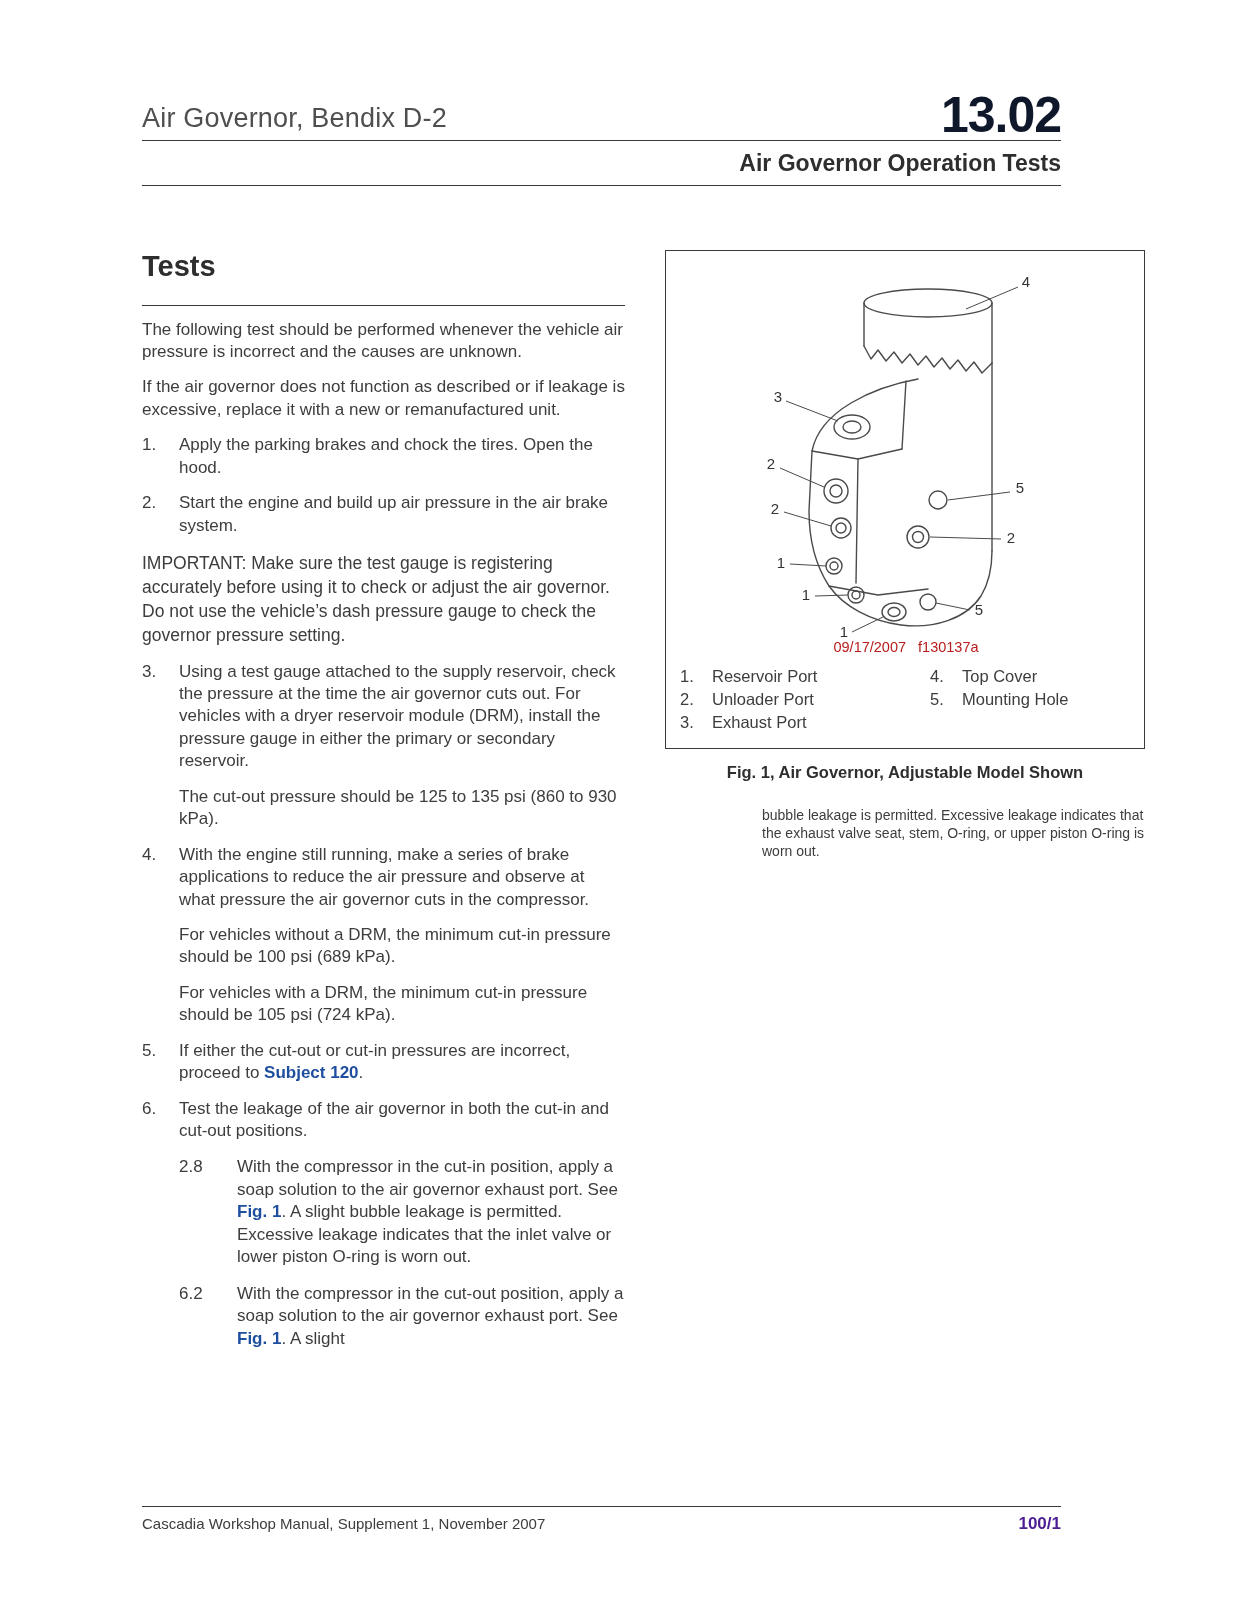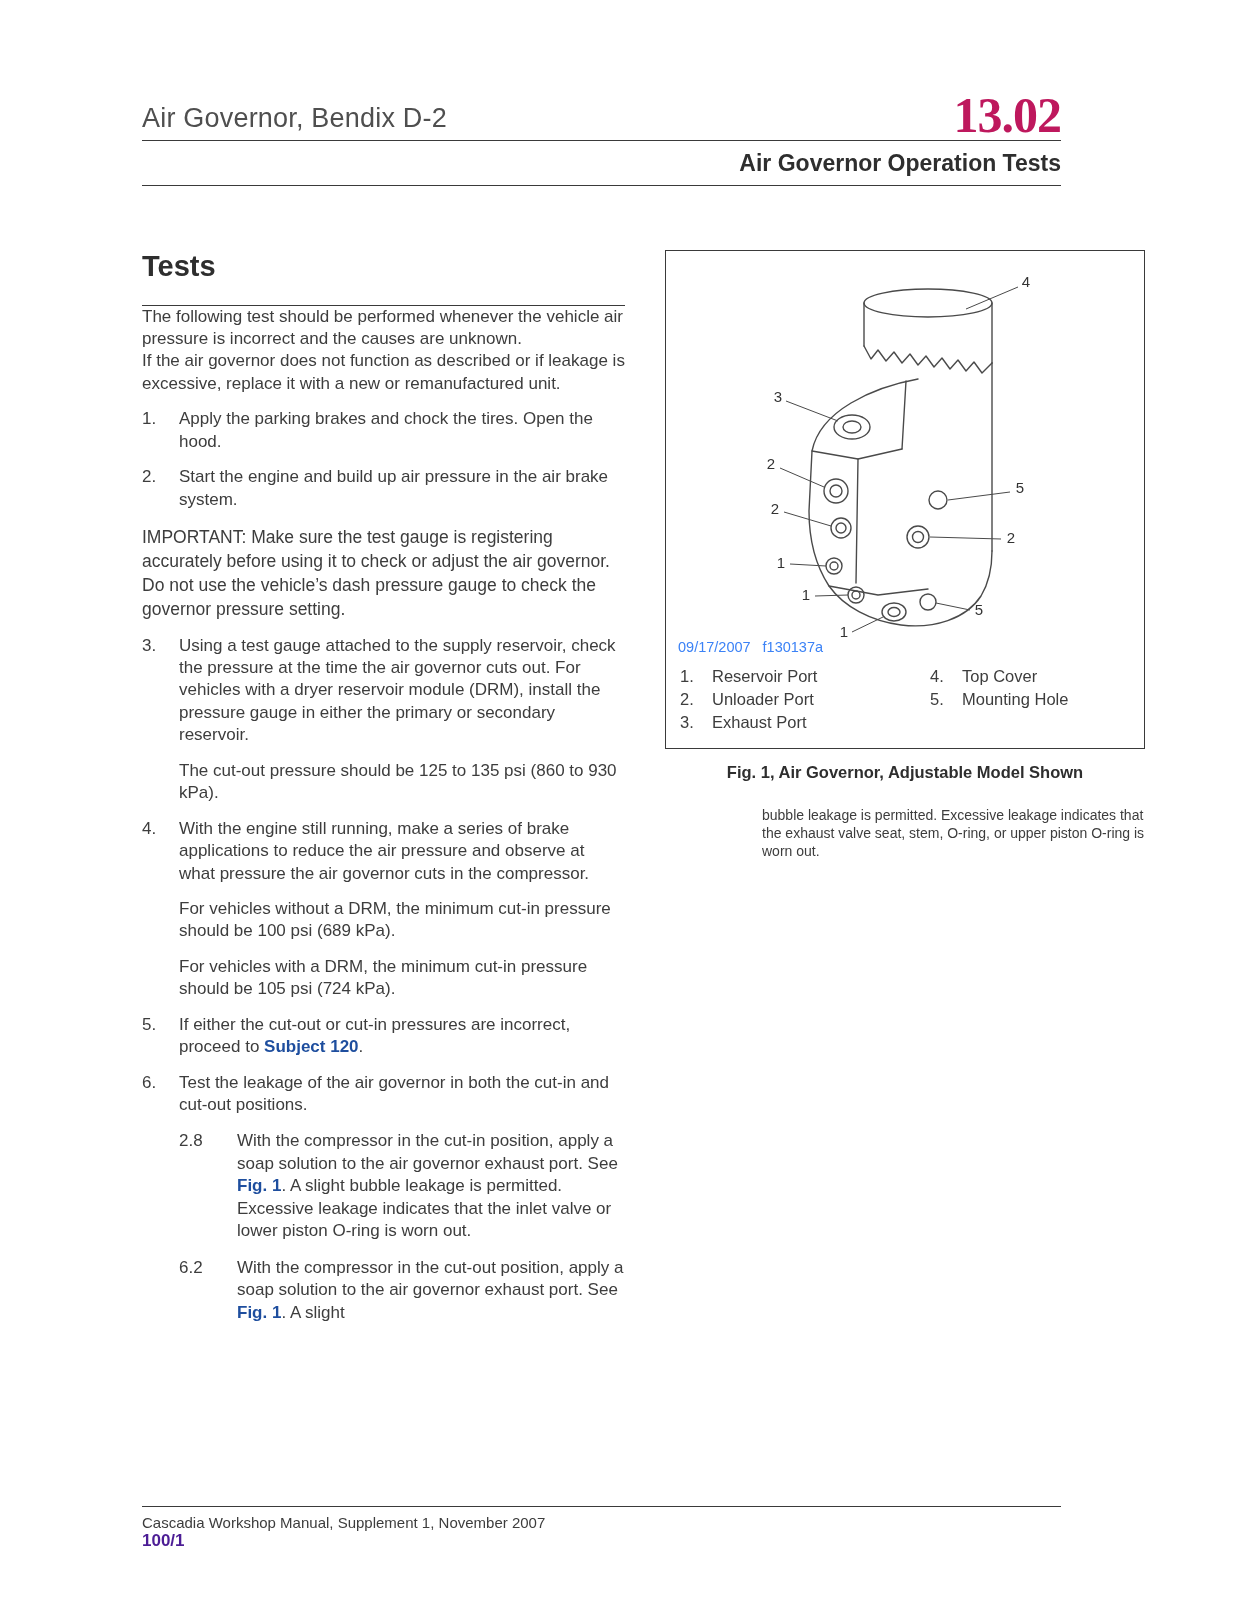--- a/index.html
+++ b/index.html
@@ -9,57 +9,57 @@
     font-family:"Liberation Sans", sans-serif;
     color:#3d3d3d;
     position:relative;
     overflow:hidden;
   }
   .page { position:relative; width:1157px; height:1600px; padding:92px 96px 0 142px; }
 
   
   .header-row { display:flex; justify-content:space-between; align-items:flex-end; }
   .doc-title { font-size:27px; font-weight:400; color:#4f4f4f; letter-spacing:.2px; padding-bottom:6px; }
-  .section-number { font-size:50px; font-weight:700; color:#be185d; letter-spacing:-1px; line-height:.95;font-family:Liberation Serif, serif; }
+  .section-number { font-size:50px; font-weight:700; color:#0f172a; letter-spacing:-1px; line-height:.95; }
   .rule { border:none; border-top:1.6px solid #3a3a3a; height:0; }
   .subtitle { text-align:right; font-size:23px; font-weight:700; color:#2e2e2e; margin:9px 0 8px 0; }
 
   
   .columns { display:flex; gap:40px; margin-top:64px; }
   .col-left { width:483px; flex:0 0 483px; }
   .col-right { width:480px; flex:0 0 480px; }
 
   .section-title { font-size:29px; font-weight:700; color:#2e2e2e; padding-bottom:22px; border-bottom:1.4px solid #3a3a3a; }
 
   p.body, .step-text, .step-sub { font-size:17px; line-height:1.32; color:#3d3d3d; }
-  p.body { }
+  p.body { margin-top:13px; }
   .step { display:flex; margin-top:13px; }
   .step-num { width:37px; flex:0 0 37px; font-size:17px; line-height:1.32; }
   .step-body { flex:1; }
   .step-sub { margin-top:13px; }
   .substep { display:flex; margin-top:14px; }
   .substep-num { width:58px; flex:0 0 58px; font-size:17px; line-height:1.32; }
   .substep-body { flex:1; font-size:17px; line-height:1.32; }
   .important { margin-top:14px; font-size:17.5px; line-height:1.38; }
   a.doclink { color:#1e4e9e; font-weight:700; text-decoration:none; cursor:pointer; }
 
   
   .figure-box { border:1.4px solid #3a3a3a; width:480px; }
   .figure-drawing { display:block; width:476px; height:388px; }
-  .figure-meta { display:flex; justify-content:flex-start; padding:0 10px 2px 12px; font-size:14.5px; color:#3b82f6;gap:12px; }
+  .figure-meta { display:flex; justify-content:center; padding:0 10px 2px 12px; font-size:14.5px; color:#b91c1c;gap:12px; }
   .legend { display:flex; padding:10px 14px 16px 14px; }
   .legend-col { display:flex; flex-direction:column; gap:4px; }
   .legend-col.c1 { width:250px; }
   .legend-item { display:flex; font-size:16.5px; }
   .legend-num { width:32px; flex:0 0 32px; }
   .figure-caption { text-align:center; font-weight:700; font-size:16.5px; color:#2e2e2e; margin-top:14px; }
   .continuation { margin-top:24px; padding-left:97px; font-size:14px; line-height:1.32; }
 
   
-  .footer { position:absolute; left:142px; right:96px; top:1506px; border-top:1.2px solid #3a3a3a; padding-top:7px; display:flex; justify-content:space-between; align-items:baseline;flex-direction:column; }
+  .footer { position:absolute; left:142px; right:96px; top:1506px; border-top:1.2px solid #3a3a3a; padding-top:7px; display:flex; justify-content:space-between; align-items:baseline; }
   .footer-left { font-size:15px; color:#3d3d3d; }
   .footer-right { font-size:17px; font-weight:700; color:#4c1d95; }
 
   
   .lineart { stroke:#4a4a4a; stroke-width:1.4; fill:none; stroke-linejoin:round; stroke-linecap:round; }
   .callout-line { stroke:#4a4a4a; stroke-width:1; fill:none; }
   .callout-text { font-family:"Liberation Sans", sans-serif; font-size:15px; fill:#333; }
 </style>
 </head>
 <body>

